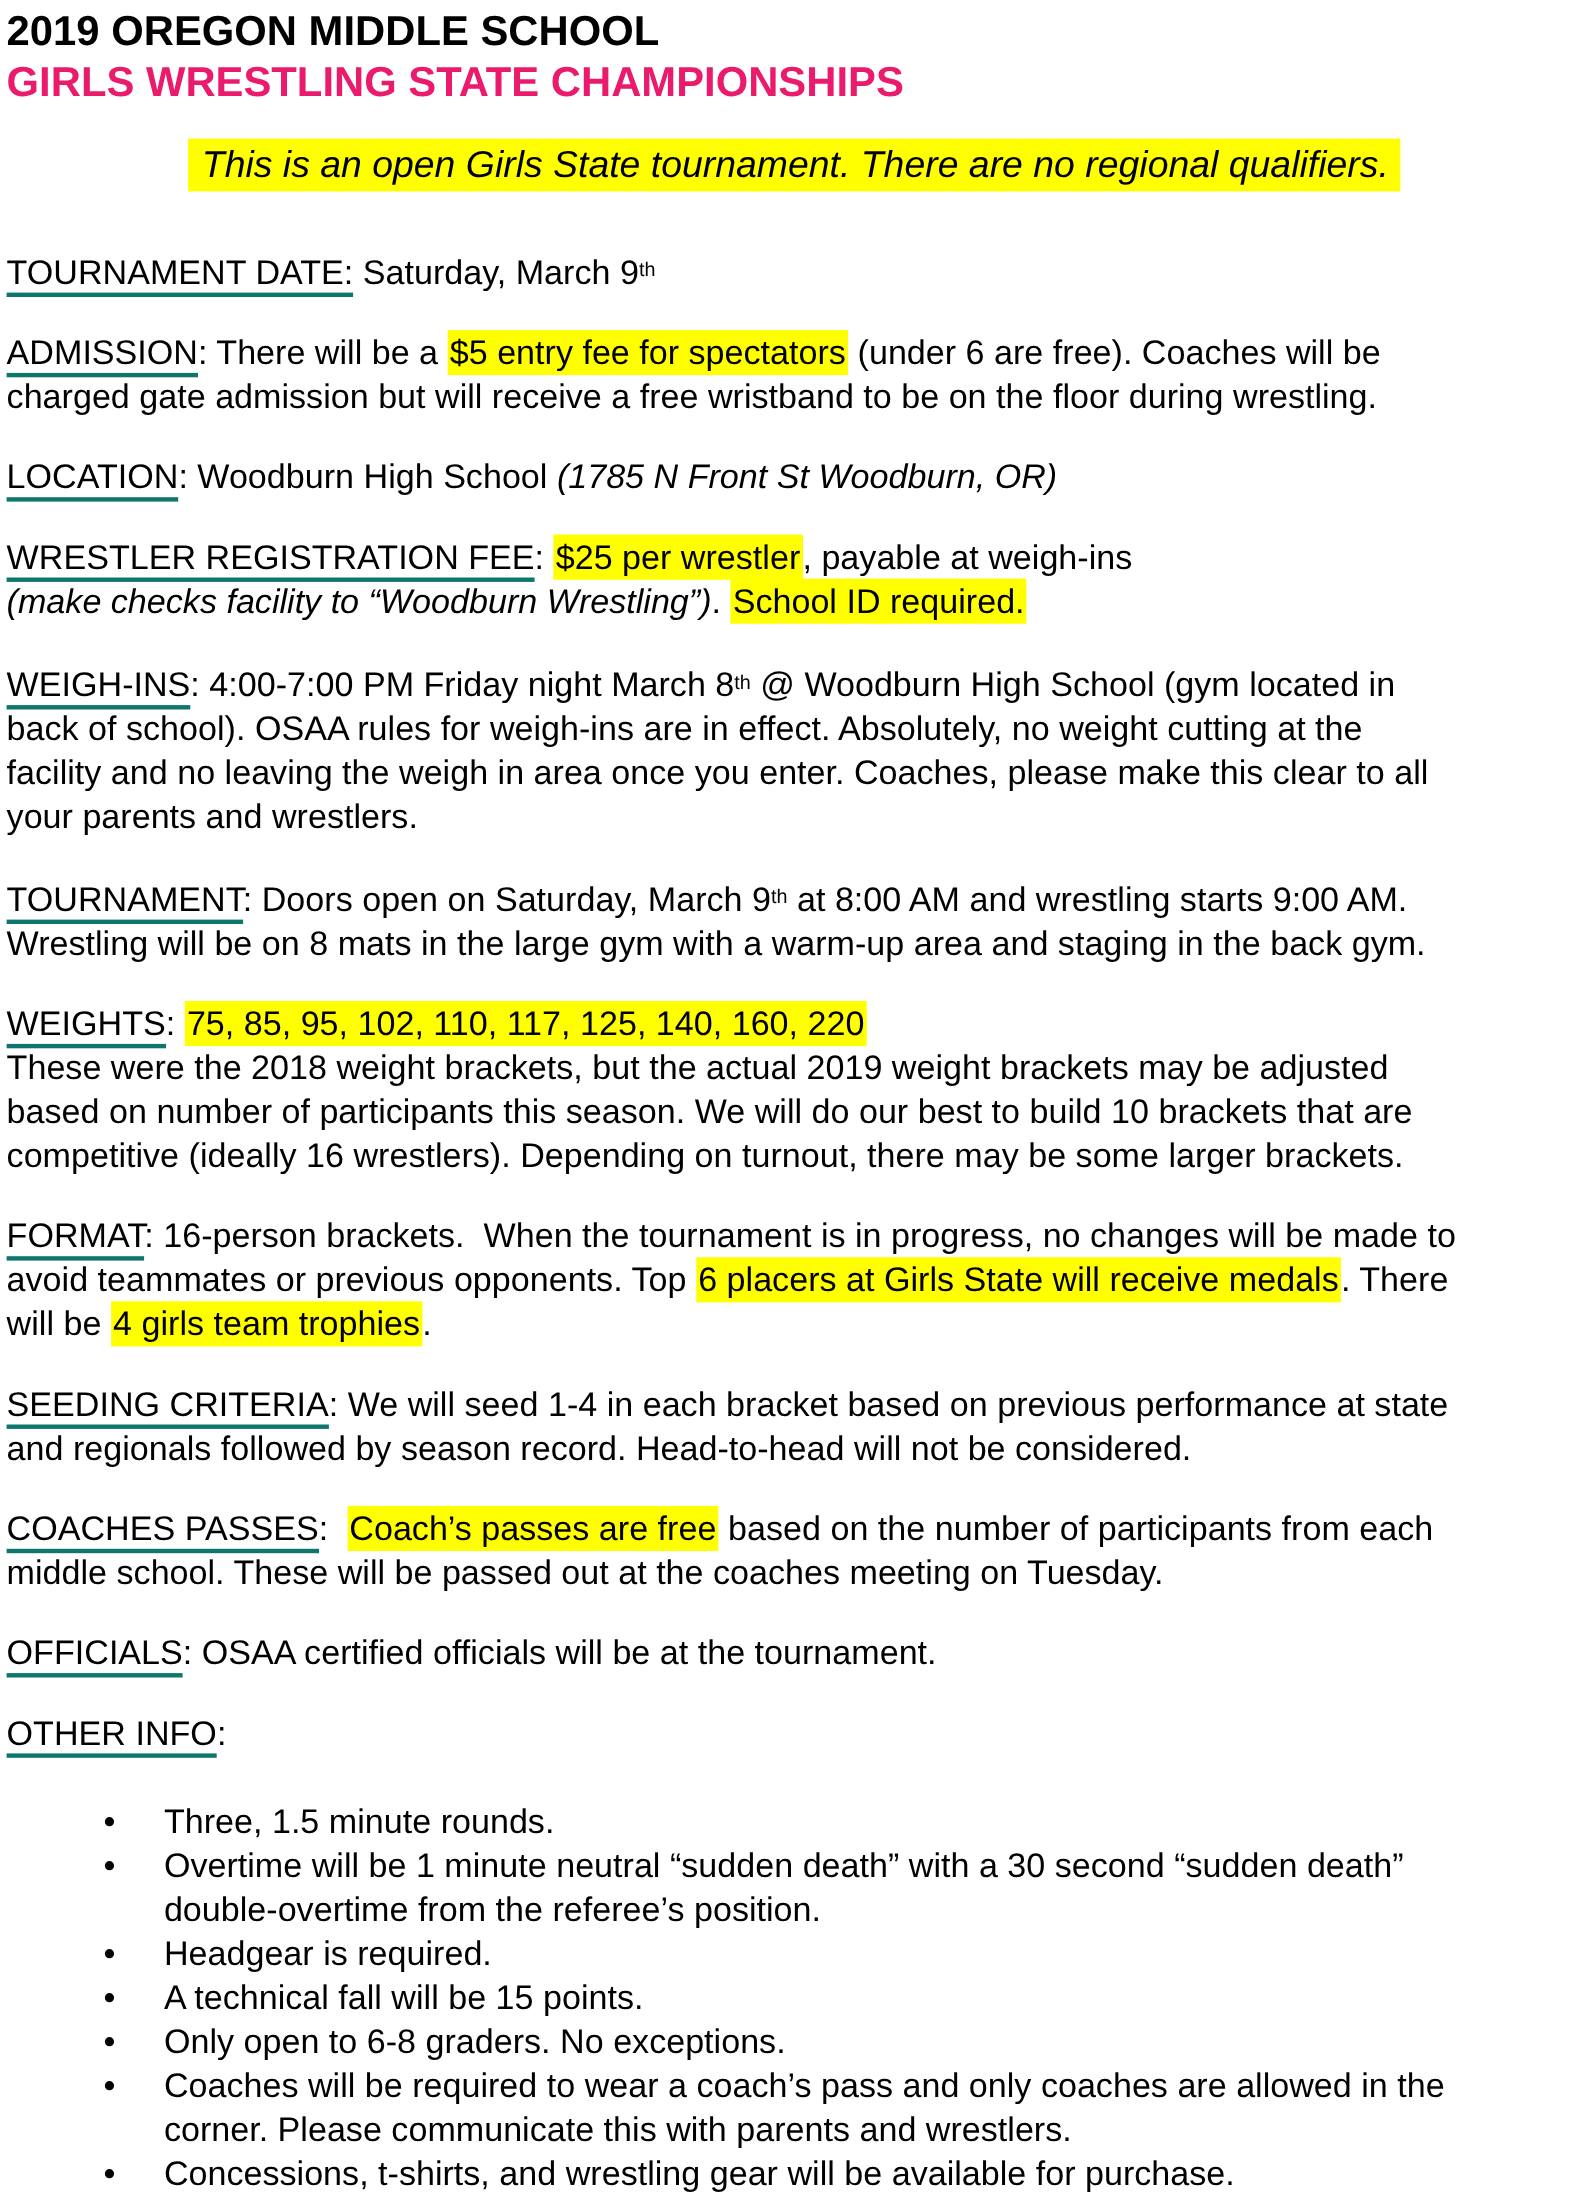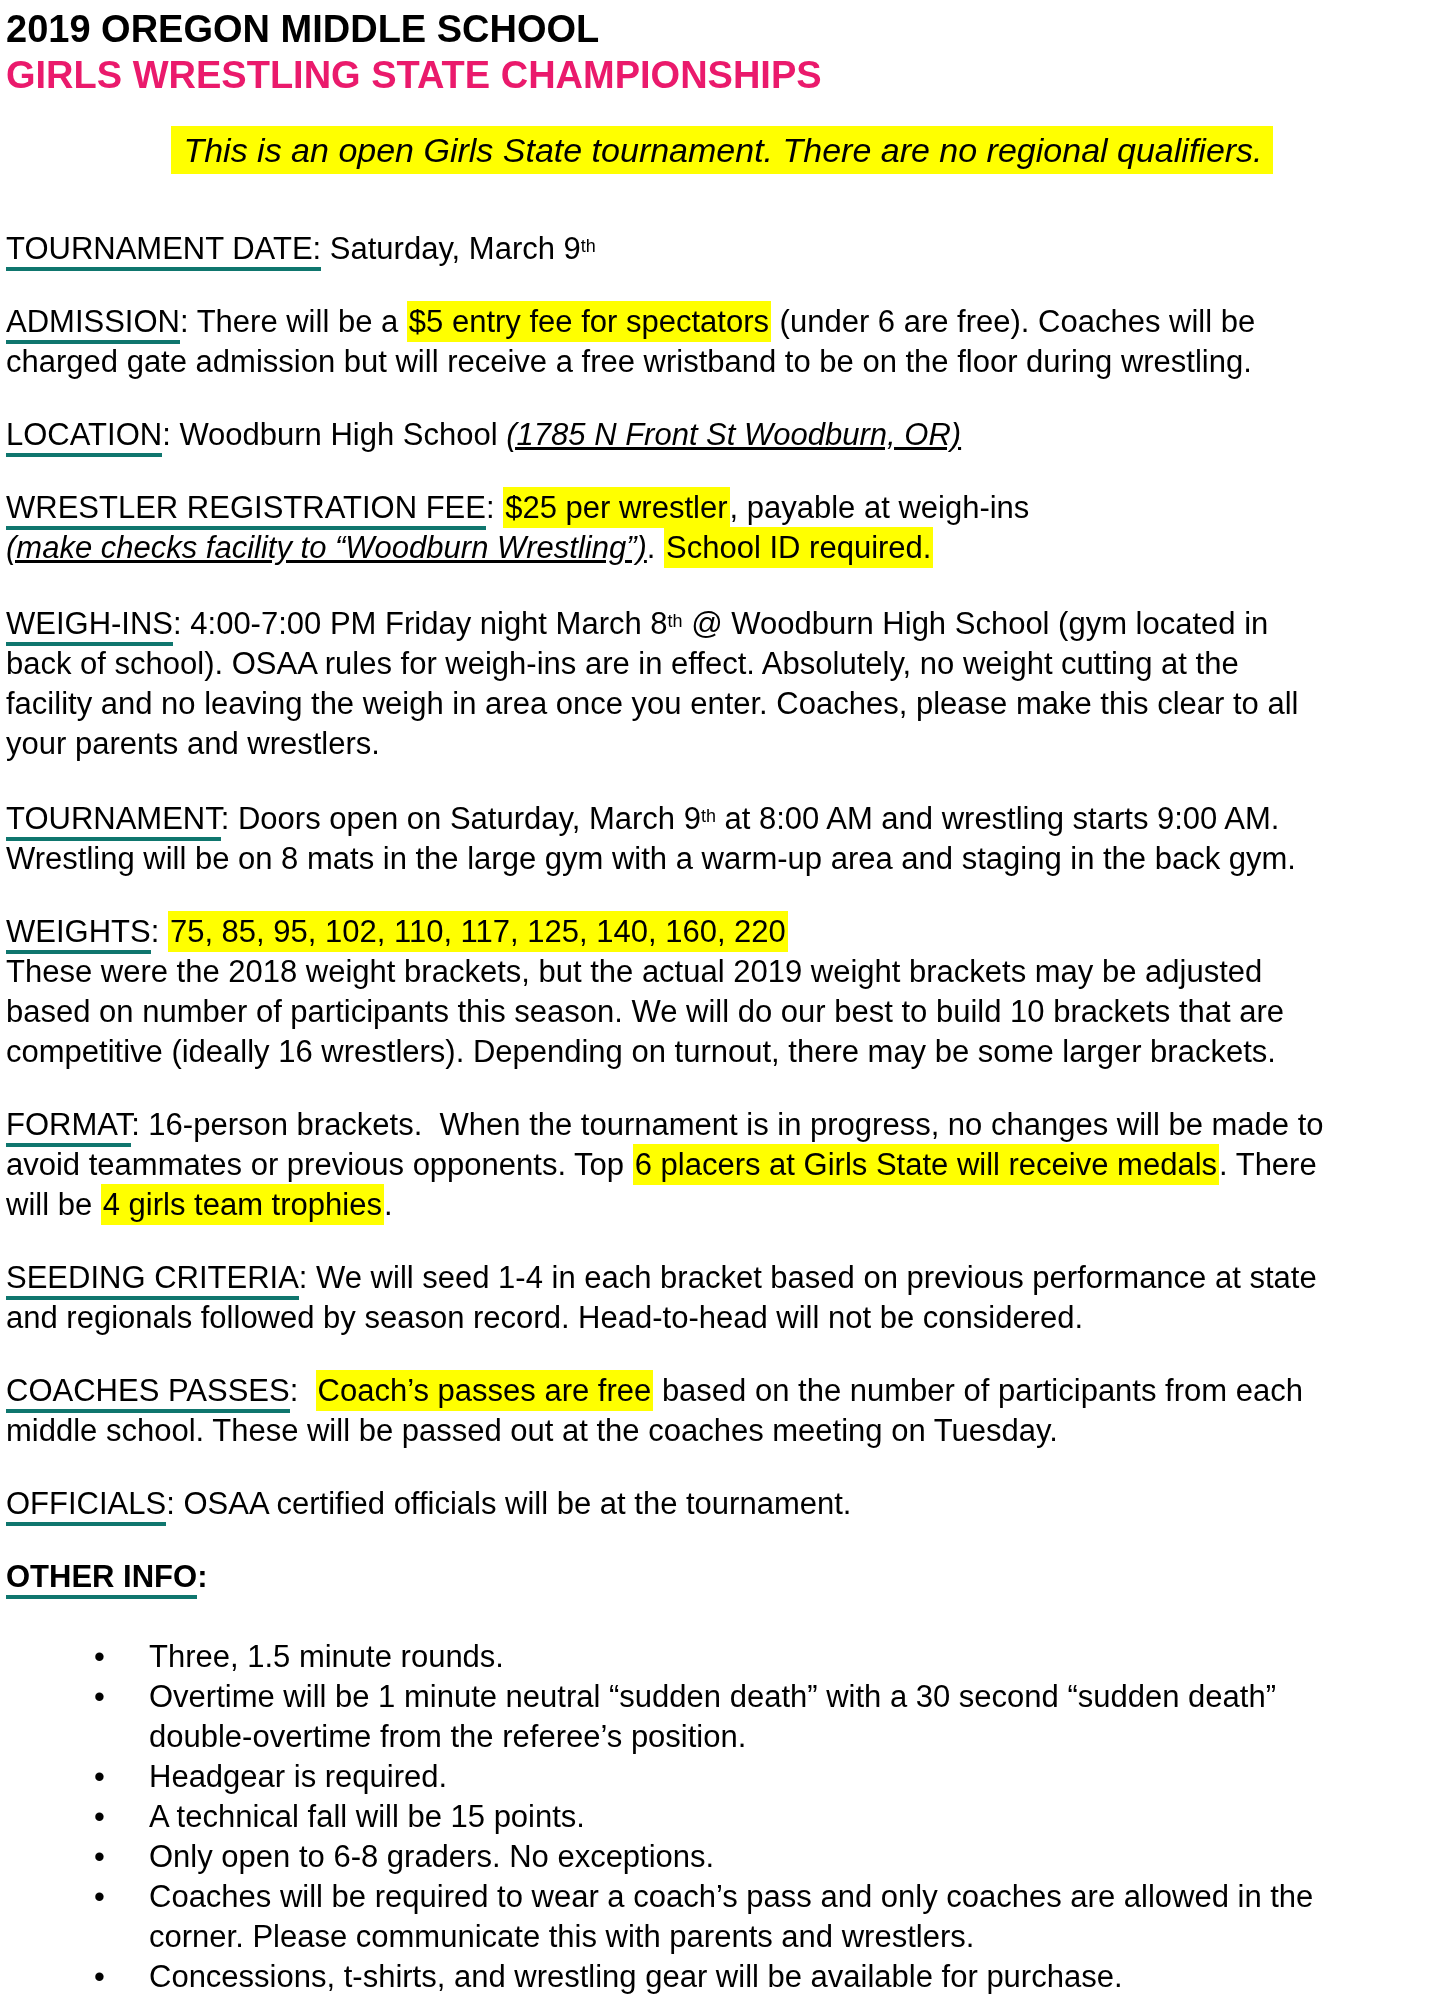--- a/index.html
+++ b/index.html
@@ -13,21 +13,21 @@
   p.sec { margin: 0 0 33px 0; }
   .title { text-align: left; font-weight: bold; font-size: 38px; line-height: 46px; margin: 0 0 28px 0; }
   .title .t2 { color: var(--accent, #ea1a6c); }
   .banner { text-align: center; margin: 0 0 50px 0; line-height: 48px; }
   .banner .ban-in {
     display: inline-block; background: var(--hl, #ffff00);
     font-style: italic; font-size: 34px; line-height: 40px; padding: 4px 10px 4px 12px;
   }
   .u { border-bottom: 4px solid #0f766e; padding-bottom: 1px; }
   .hl { background: var(--hl, #ffff00); padding: 3px 2px; }
-  .it { font-style: italic; text-decoration: underline; }
+  .it { font-style: italic; }
   .sup { font-size: 0.58em; vertical-align: 0.38em; }
   ul.bul { list-style: none; margin: 0; padding: 0; }
   ul.bul li { position: relative; padding-left: 143px; margin: 0; }
   ul.bul li::before {
     content: "\2022";
     position: absolute; left: 88px; top: 0;
   }
 </style>
 </head>
 <body>
@@ -91,21 +91,21 @@
 
 <p class="sec">
   <span class="ln"><span class="u">COACHES PASSES</span><span>:  </span><span class="hl">Coach’s passes are free</span><span> based on the number of participants from each</span></span>
   <span class="ln"><span>middle school. These will be passed out at the coaches meeting on Tuesday.</span></span>
 </p>
 
 <p class="sec">
   <span class="ln"><span class="u">OFFICIALS</span><span>: OSAA certified officials will be at the tournament.</span></span>
 </p>
 
-<p class="sec" style="margin-bottom:40px;font-weight:bold;">
+<p class="sec" style="margin-bottom:40px;">
   <span class="ln"><span class="u">OTHER INFO</span><span>:</span></span>
 </p>
 
 <ul class="bul">
   <li><span class="ln">Three, 1.5 minute rounds.</span></li>
   <li>
     <span class="ln">Overtime will be 1 minute neutral “sudden death” with a 30 second “sudden death”</span>
     <span class="ln">double-overtime from the referee’s position.</span>
   </li>
   <li><span class="ln">Headgear is required.</span></li>

